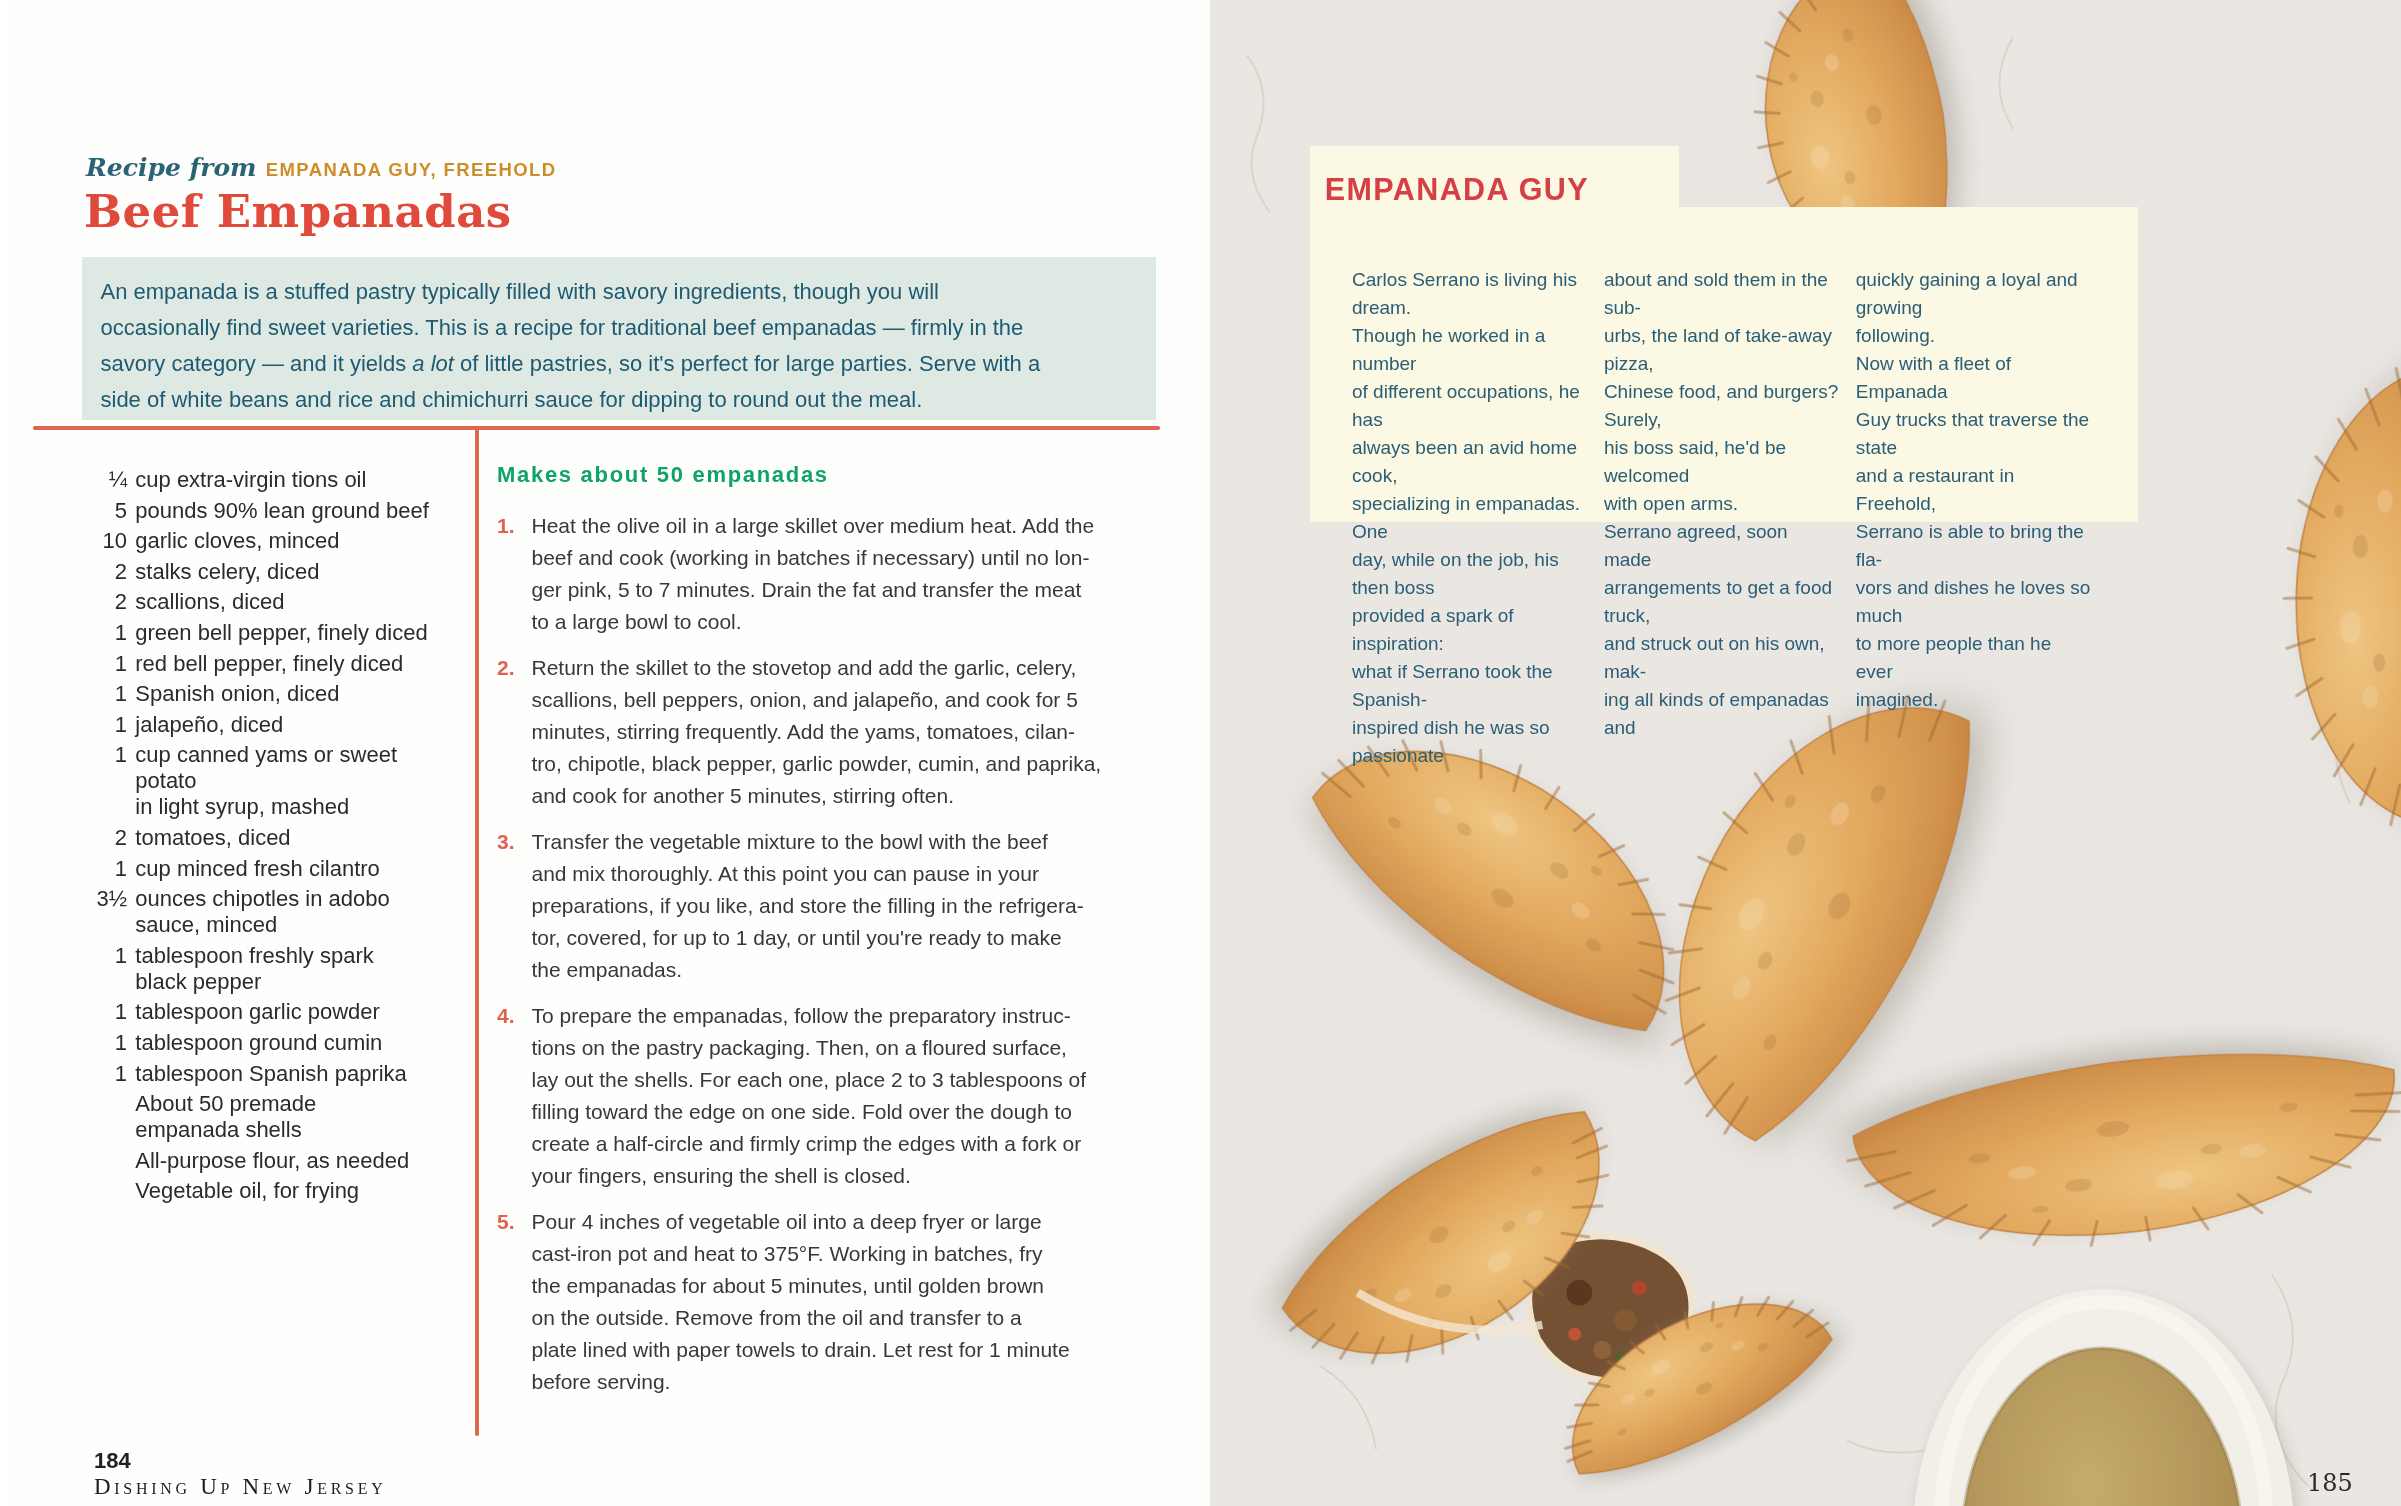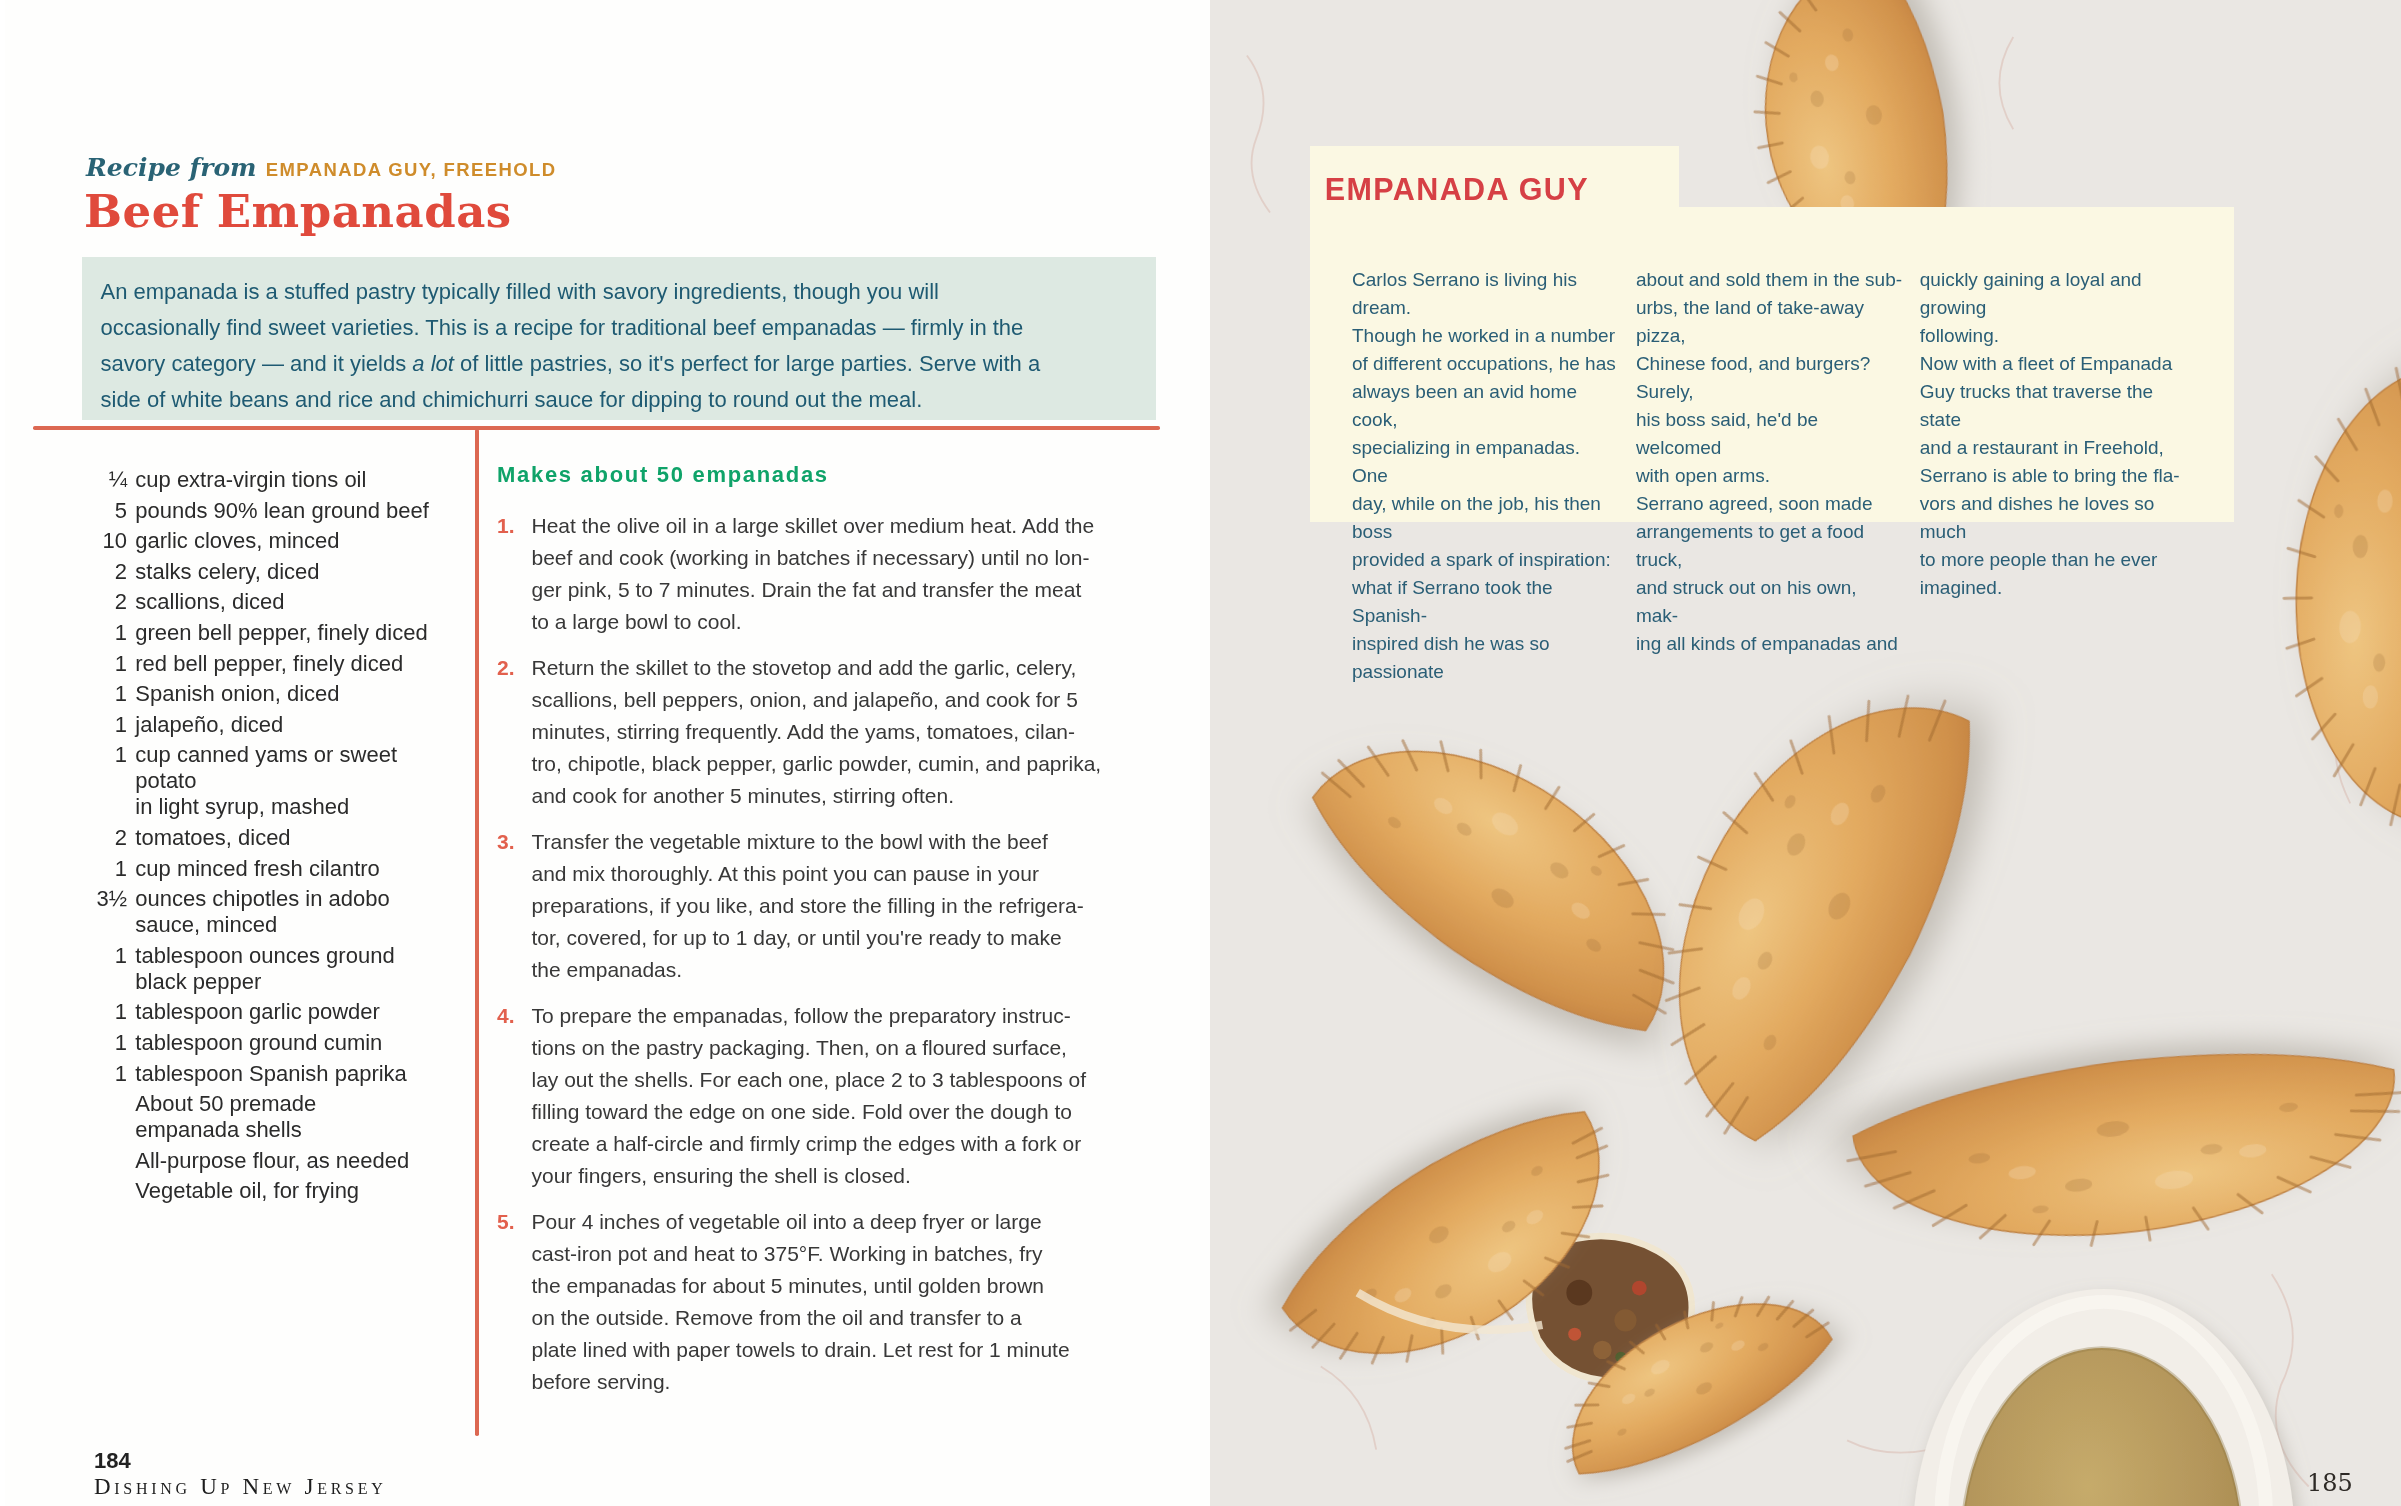--- a/index.html
+++ b/index.html
@@ -37,21 +37,21 @@
   .book-title{margin-left:54px;font-family:"Liberation Serif",serif;font-variant:small-caps;
        font-size:23px;letter-spacing:3.7px;color:#1d1d1d;}
 
   
   .photo-page{position:absolute;left:1210px;top:0;width:1191px;height:1506px;background:#eae7e3;overflow:hidden;}
   .photo-page svg{display:block;}
 
   .sb-title-block{position:absolute;left:1310px;top:146px;width:369px;height:61px;
        background:#fbf8e3;display:flex;align-items:flex-end;padding-left:14.8px;box-sizing:border-box;z-index:3;}
   .sb-title{color:#d64045;font-weight:bold;font-size:30.5px;letter-spacing:1.4px;}
-  .sb-main-block{position:absolute;left:1310px;top:207px;width:924px;height:315px;
+  .sb-main-block{position:absolute;left:1310px;top:207px;width:828px;height:315px;
        background:#fbf8e3;box-sizing:border-box;padding:59px 46px 0 42px;z-index:3;}
   .sb-cols{display:flex;gap:15.7px;}
   .sb-col{width:297px;color:#2a5e76;font-size:19px;line-height:28px;white-space:pre-line;}
 
   .folio-right{position:absolute;left:2307px;top:1469px;font-family:"DejaVu Serif",serif;
        font-size:24px;color:#2e2a26;z-index:4;}
 </style>
 </head>
 <body>
 
@@ -121,21 +121,21 @@
         <div class="ing-qty">1</div>
         <div class="ing-text">cup minced fresh cilantro</div>
       </div>
     <div class="ing-row">
         <div class="ing-qty">3½</div>
         <div class="ing-text">ounces chipotles in adobo
  sauce, minced</div>
       </div>
     <div class="ing-row">
         <div class="ing-qty">1</div>
-        <div class="ing-text">tablespoon ounces ground
+        <div class="ing-text">tablespoon freshly spark
  black pepper</div>
       </div>
     <div class="ing-row">
         <div class="ing-qty">1</div>
         <div class="ing-text">tablespoon garlic powder</div>
       </div>
     <div class="ing-row">
         <div class="ing-qty">1</div>
         <div class="ing-text">tablespoon ground cumin</div>
       </div>

